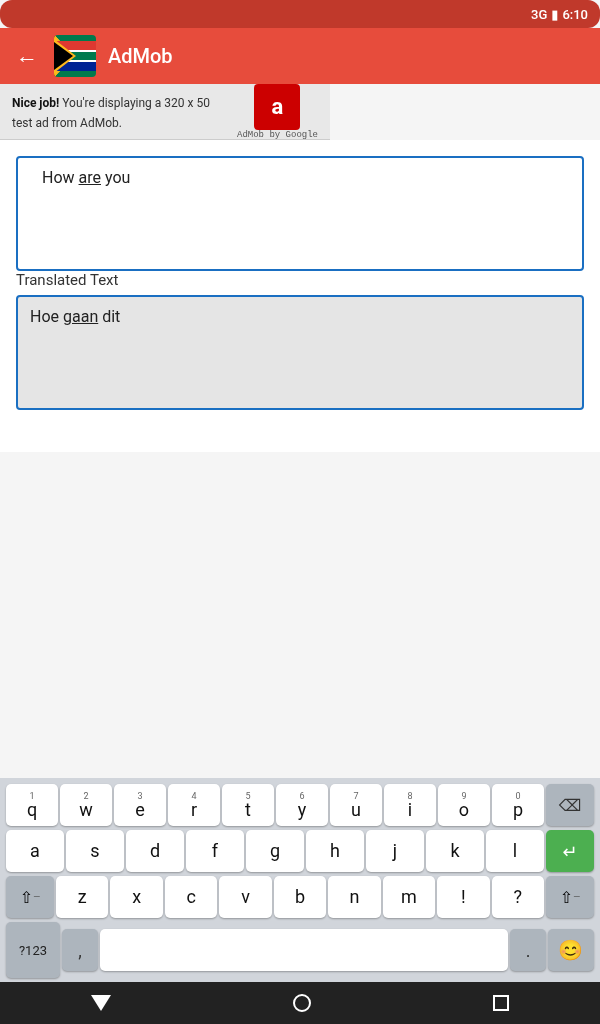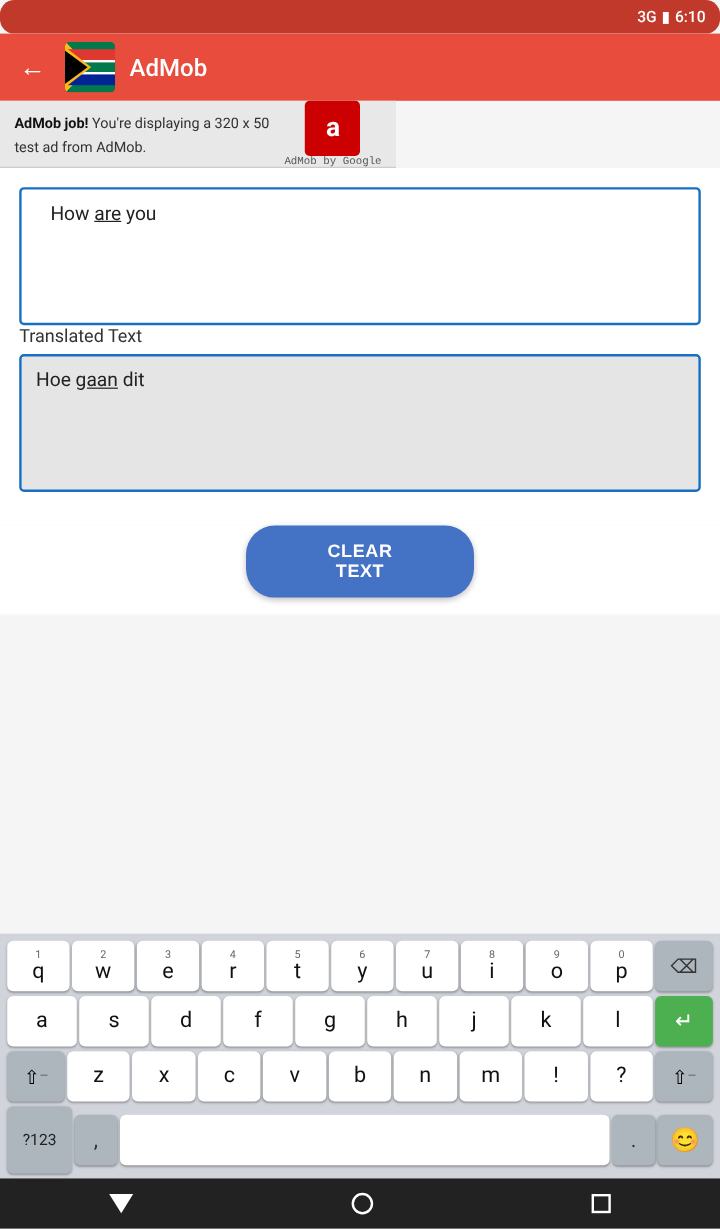--- a/index.html
+++ b/index.html
@@ -426,21 +426,21 @@
       <polygon points="0,4 22,21 0,38" fill="#FFB81C"></polygon>
       <polygon points="0,7 19,21 0,35" fill="#000"></polygon>
     </svg>
   </div>
   <span class="top-bar-title">AdMob</span>
 </div>
 
 <div class="ad-banner">
   <div class="ad-text-block">
     <span class="ad-text">
-      <strong>AdMob job!</strong><span> You're displaying a 320 x 50 test ad from AdMob.</span>
+      <strong>Nice job!</strong><span> You're displaying a 320 x 50 test ad from AdMob.</span>
     </span>
   </div>
   <div style="display:flex;flex-direction:column;align-items:center;">
     <div class="admob-logo">
       <span>a</span>
     </div>
     <span class="admob-by">AdMob by Google</span>
   </div>
 </div>
 
@@ -449,21 +449,20 @@
     <span>How <span class="underline">are</span> you</span>
   </div>
 
   <div class="section-label">Translated Text</div>
   <div class="translated-box">
     <span>Hoe <span class="underline">gaan</span> dit</span>
   </div>
 </div>
 
 <div class="buttons-area">
-  <button class="btn-clear">CLEAR TEXT</button>
 </div>
 
 <div class="keyboard">
 
 
   <div class="number-row">
     <div class="key">
         <span class="num">1</span>
         <span class="letter">q</span>
       </div>

